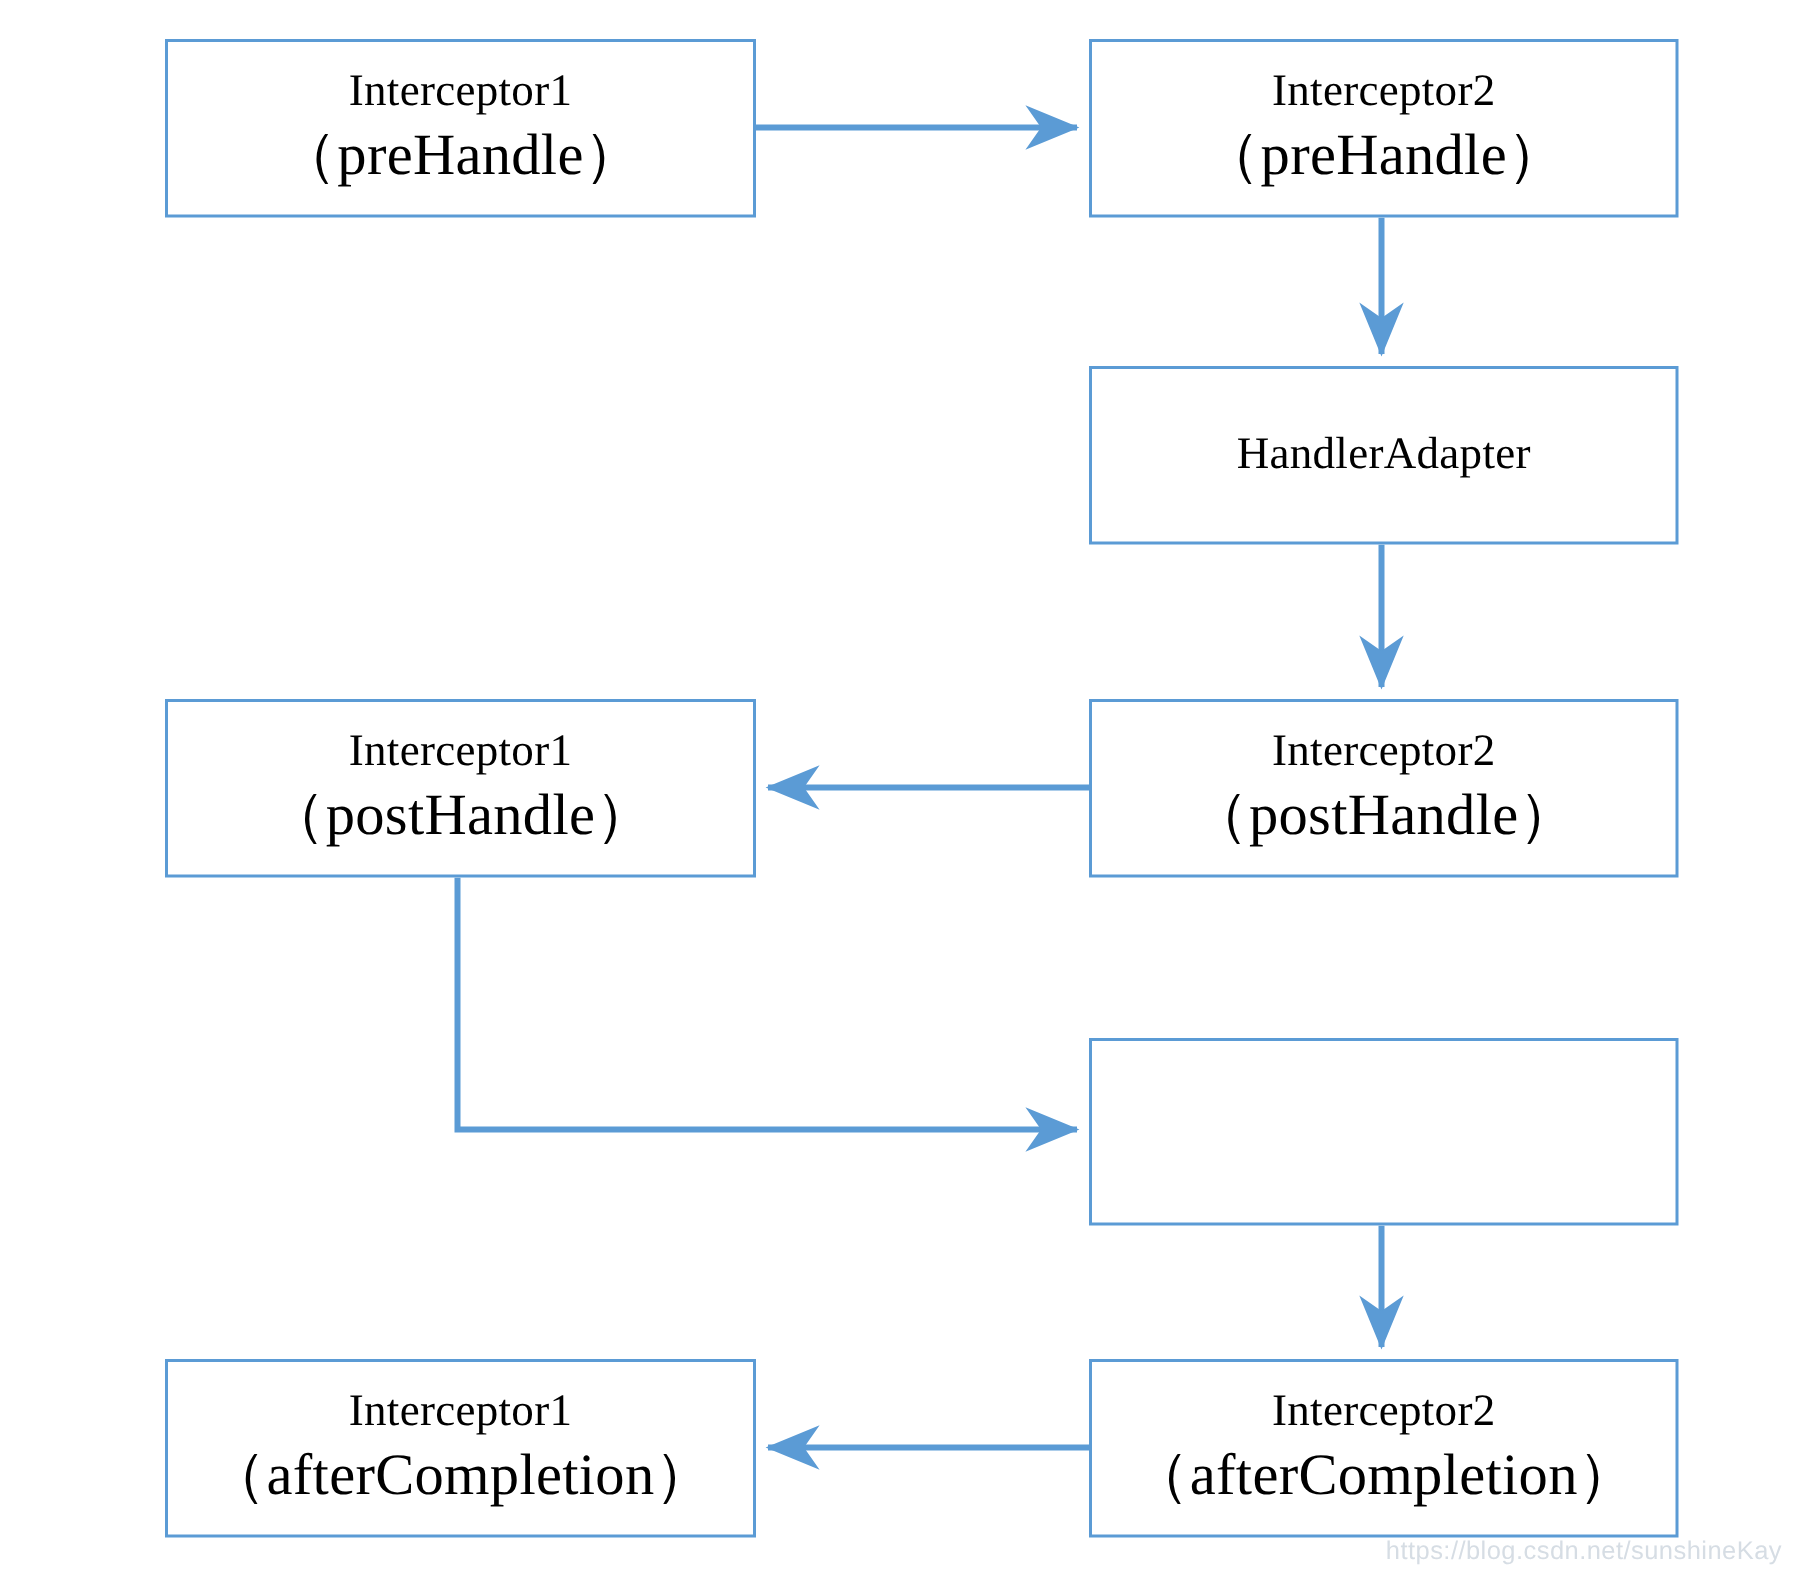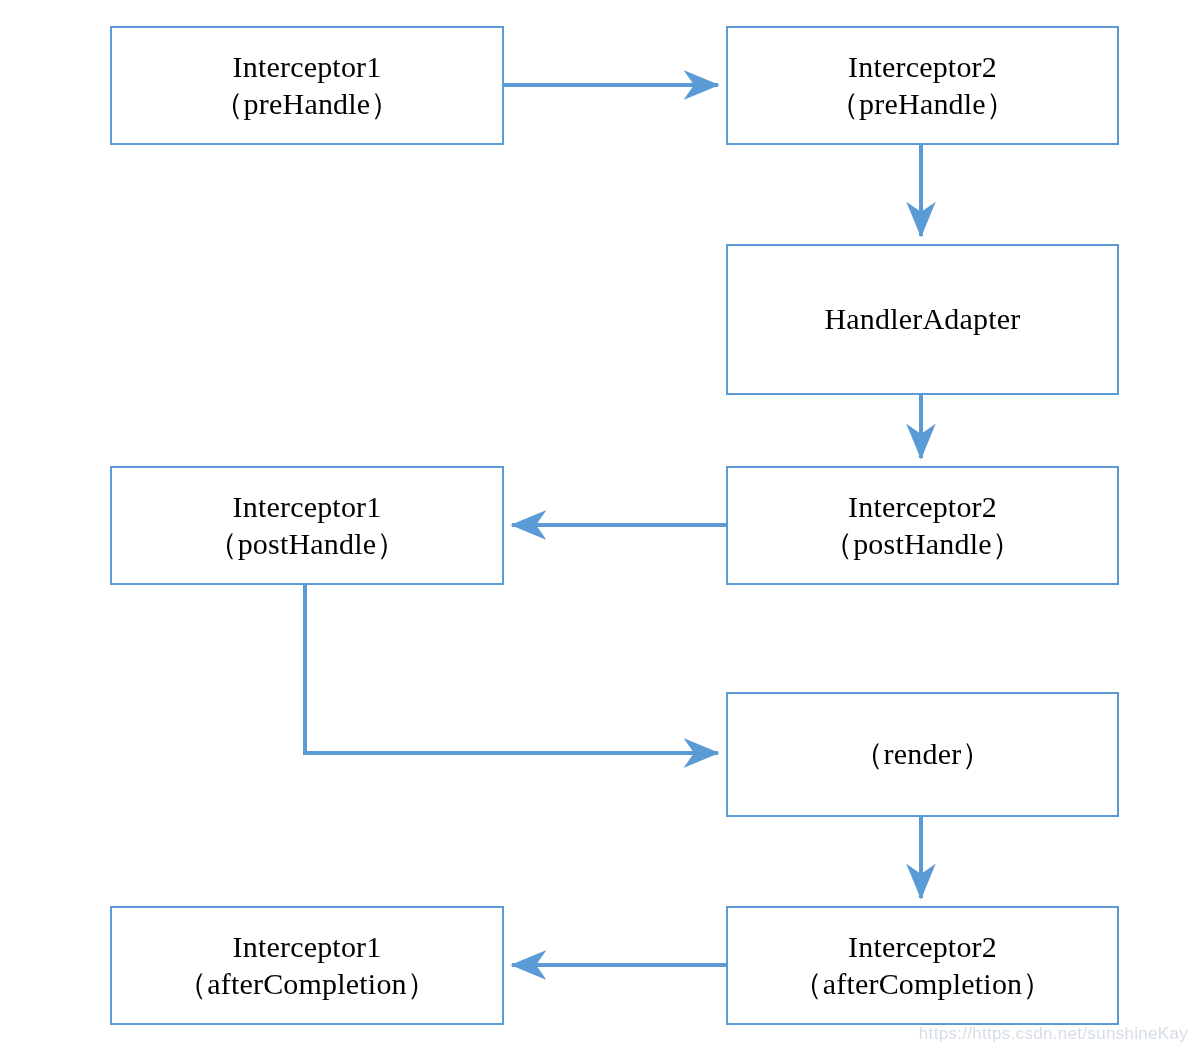--- a/index.html
+++ b/index.html
@@ -27,21 +27,21 @@
     color: #000000;
     line-height: 1.22;
     text-align: center;
   }
   .node .line1 {
     font-size: 30px;
     letter-spacing: 0.2px;
     white-space: nowrap;
   }
   .node .line2 {
-    font-size: 30px;
+    font-size: 39px;
     letter-spacing: 0.2px;
     white-space: nowrap;
   }
   svg.edges {
     position: absolute;
     left: 0;
     top: 0;
     width: 1196px;
     height: 1048px;
     pointer-events: none;
@@ -87,39 +87,38 @@
 
   <div id="node-layer">
       <div class="node" style="left: 110px; top: 26px; width: 394px; height: 119px; border-color: rgb(91, 155, 213); background: rgb(255, 255, 255);">
         <div class="line1">Interceptor1</div>
         <div class="line2">（preHandle）</div>
       </div>
       <div class="node" style="left: 726px; top: 26px; width: 393px; height: 119px; border-color: rgb(91, 155, 213); background: rgb(255, 255, 255);">
         <div class="line1">Interceptor2</div>
         <div class="line2">（preHandle）</div>
       </div>
-      <div class="node" style="left: 726px; top: 244px; width: 393px; height: 151px; border-color: rgb(91, 155, 213); background: rgb(255, 255, 255); text-align: right;">
+      <div class="node" style="left: 726px; top: 244px; width: 393px; height: 119px; border-color: rgb(91, 155, 213); background: rgb(255, 255, 255); text-align: right;">
         <div class="line1">HandlerAdapter</div>
       </div>
       <div class="node" style="left: 110px; top: 466px; width: 394px; height: 119px; border-color: rgb(91, 155, 213); background: rgb(255, 255, 255);">
         <div class="line1">Interceptor1</div>
         <div class="line2">（postHandle）</div>
       </div>
       <div class="node" style="left: 726px; top: 466px; width: 393px; height: 119px; border-color: rgb(91, 155, 213); background: rgb(255, 255, 255);">
         <div class="line1">Interceptor2</div>
         <div class="line2">（postHandle）</div>
       </div>
       <div class="node" style="left: 726px; top: 692px; width: 393px; height: 125px; border-color: rgb(91, 155, 213); background: rgb(255, 255, 255);">
-        <div class="line2">（render）</div>
       </div>
       <div class="node" style="left: 110px; top: 906px; width: 394px; height: 119px; border-color: rgb(91, 155, 213); background: rgb(255, 255, 255);">
         <div class="line1">Interceptor1</div>
         <div class="line2">（afterCompletion）</div>
       </div>
       <div class="node" style="left: 726px; top: 906px; width: 393px; height: 119px; border-color: rgb(91, 155, 213); background: rgb(255, 255, 255);">
         <div class="line1">Interceptor2</div>
         <div class="line2">（afterCompletion）</div>
       </div>
     </div>
 
-  <div class="watermark">https://https.csdn.net/sunshineKay</div>
+  <div class="watermark">https://blog.csdn.net/sunshineKay</div>
 
 </div>
 
 </body></html>

